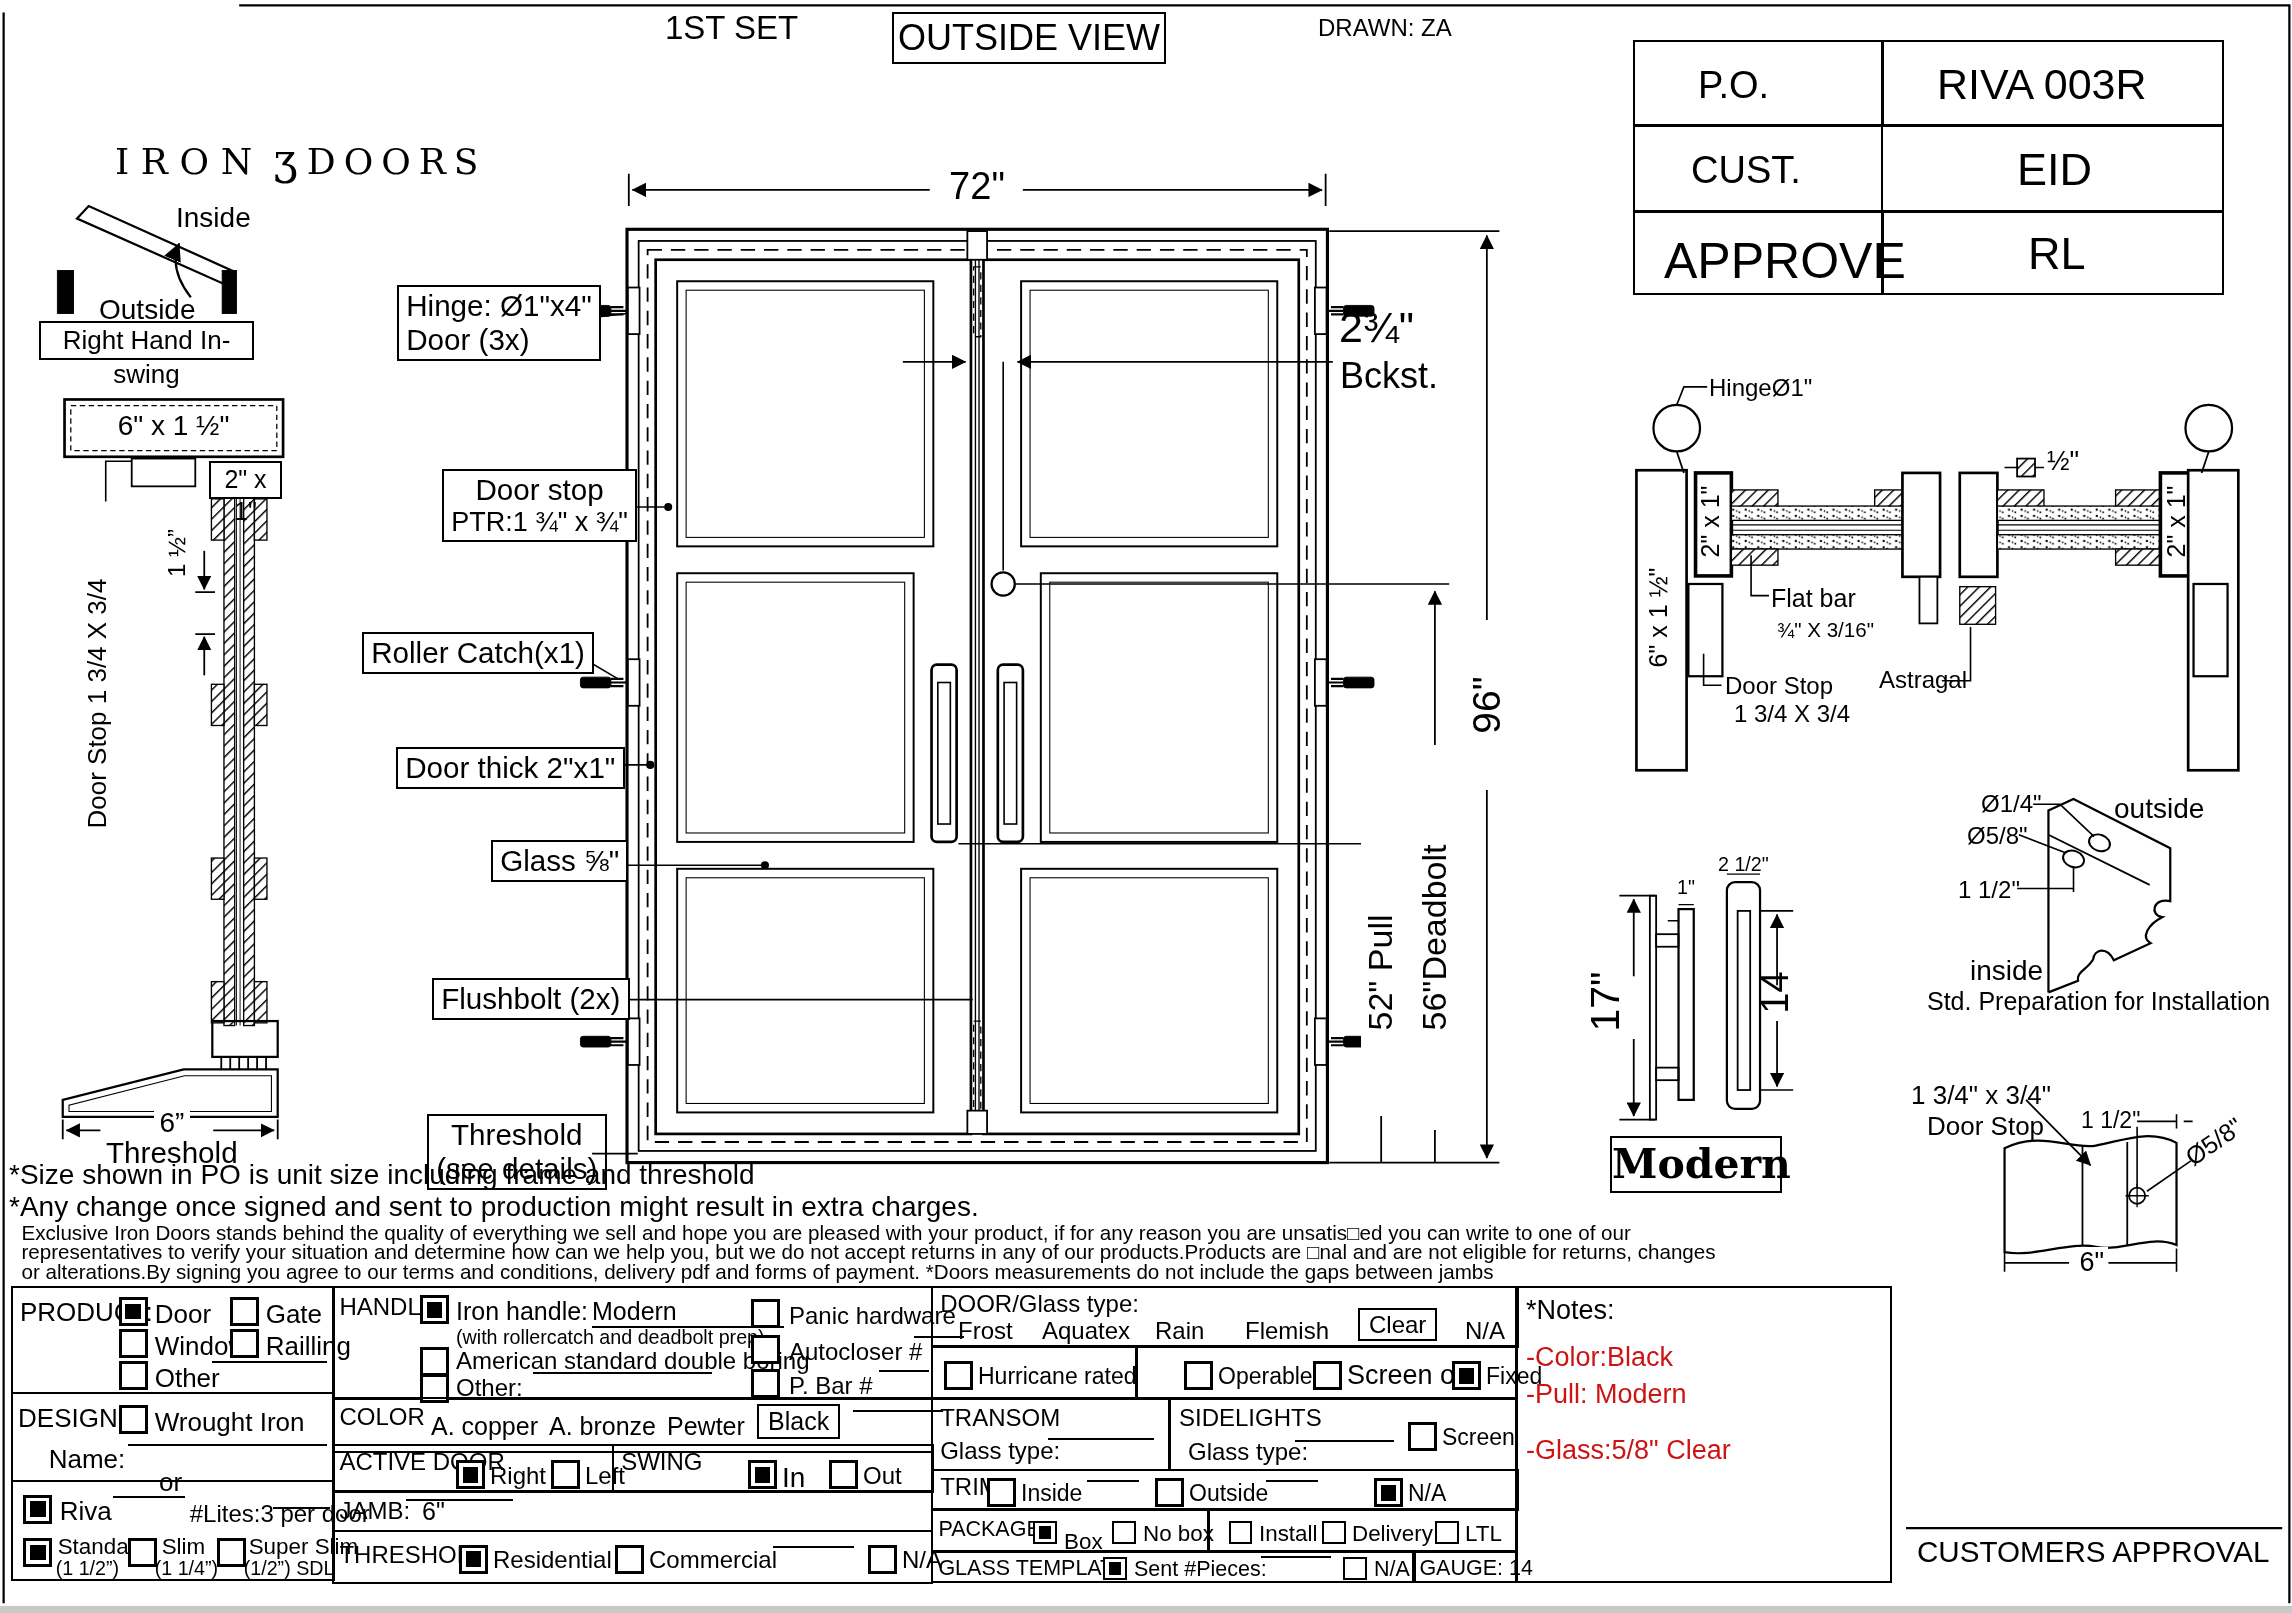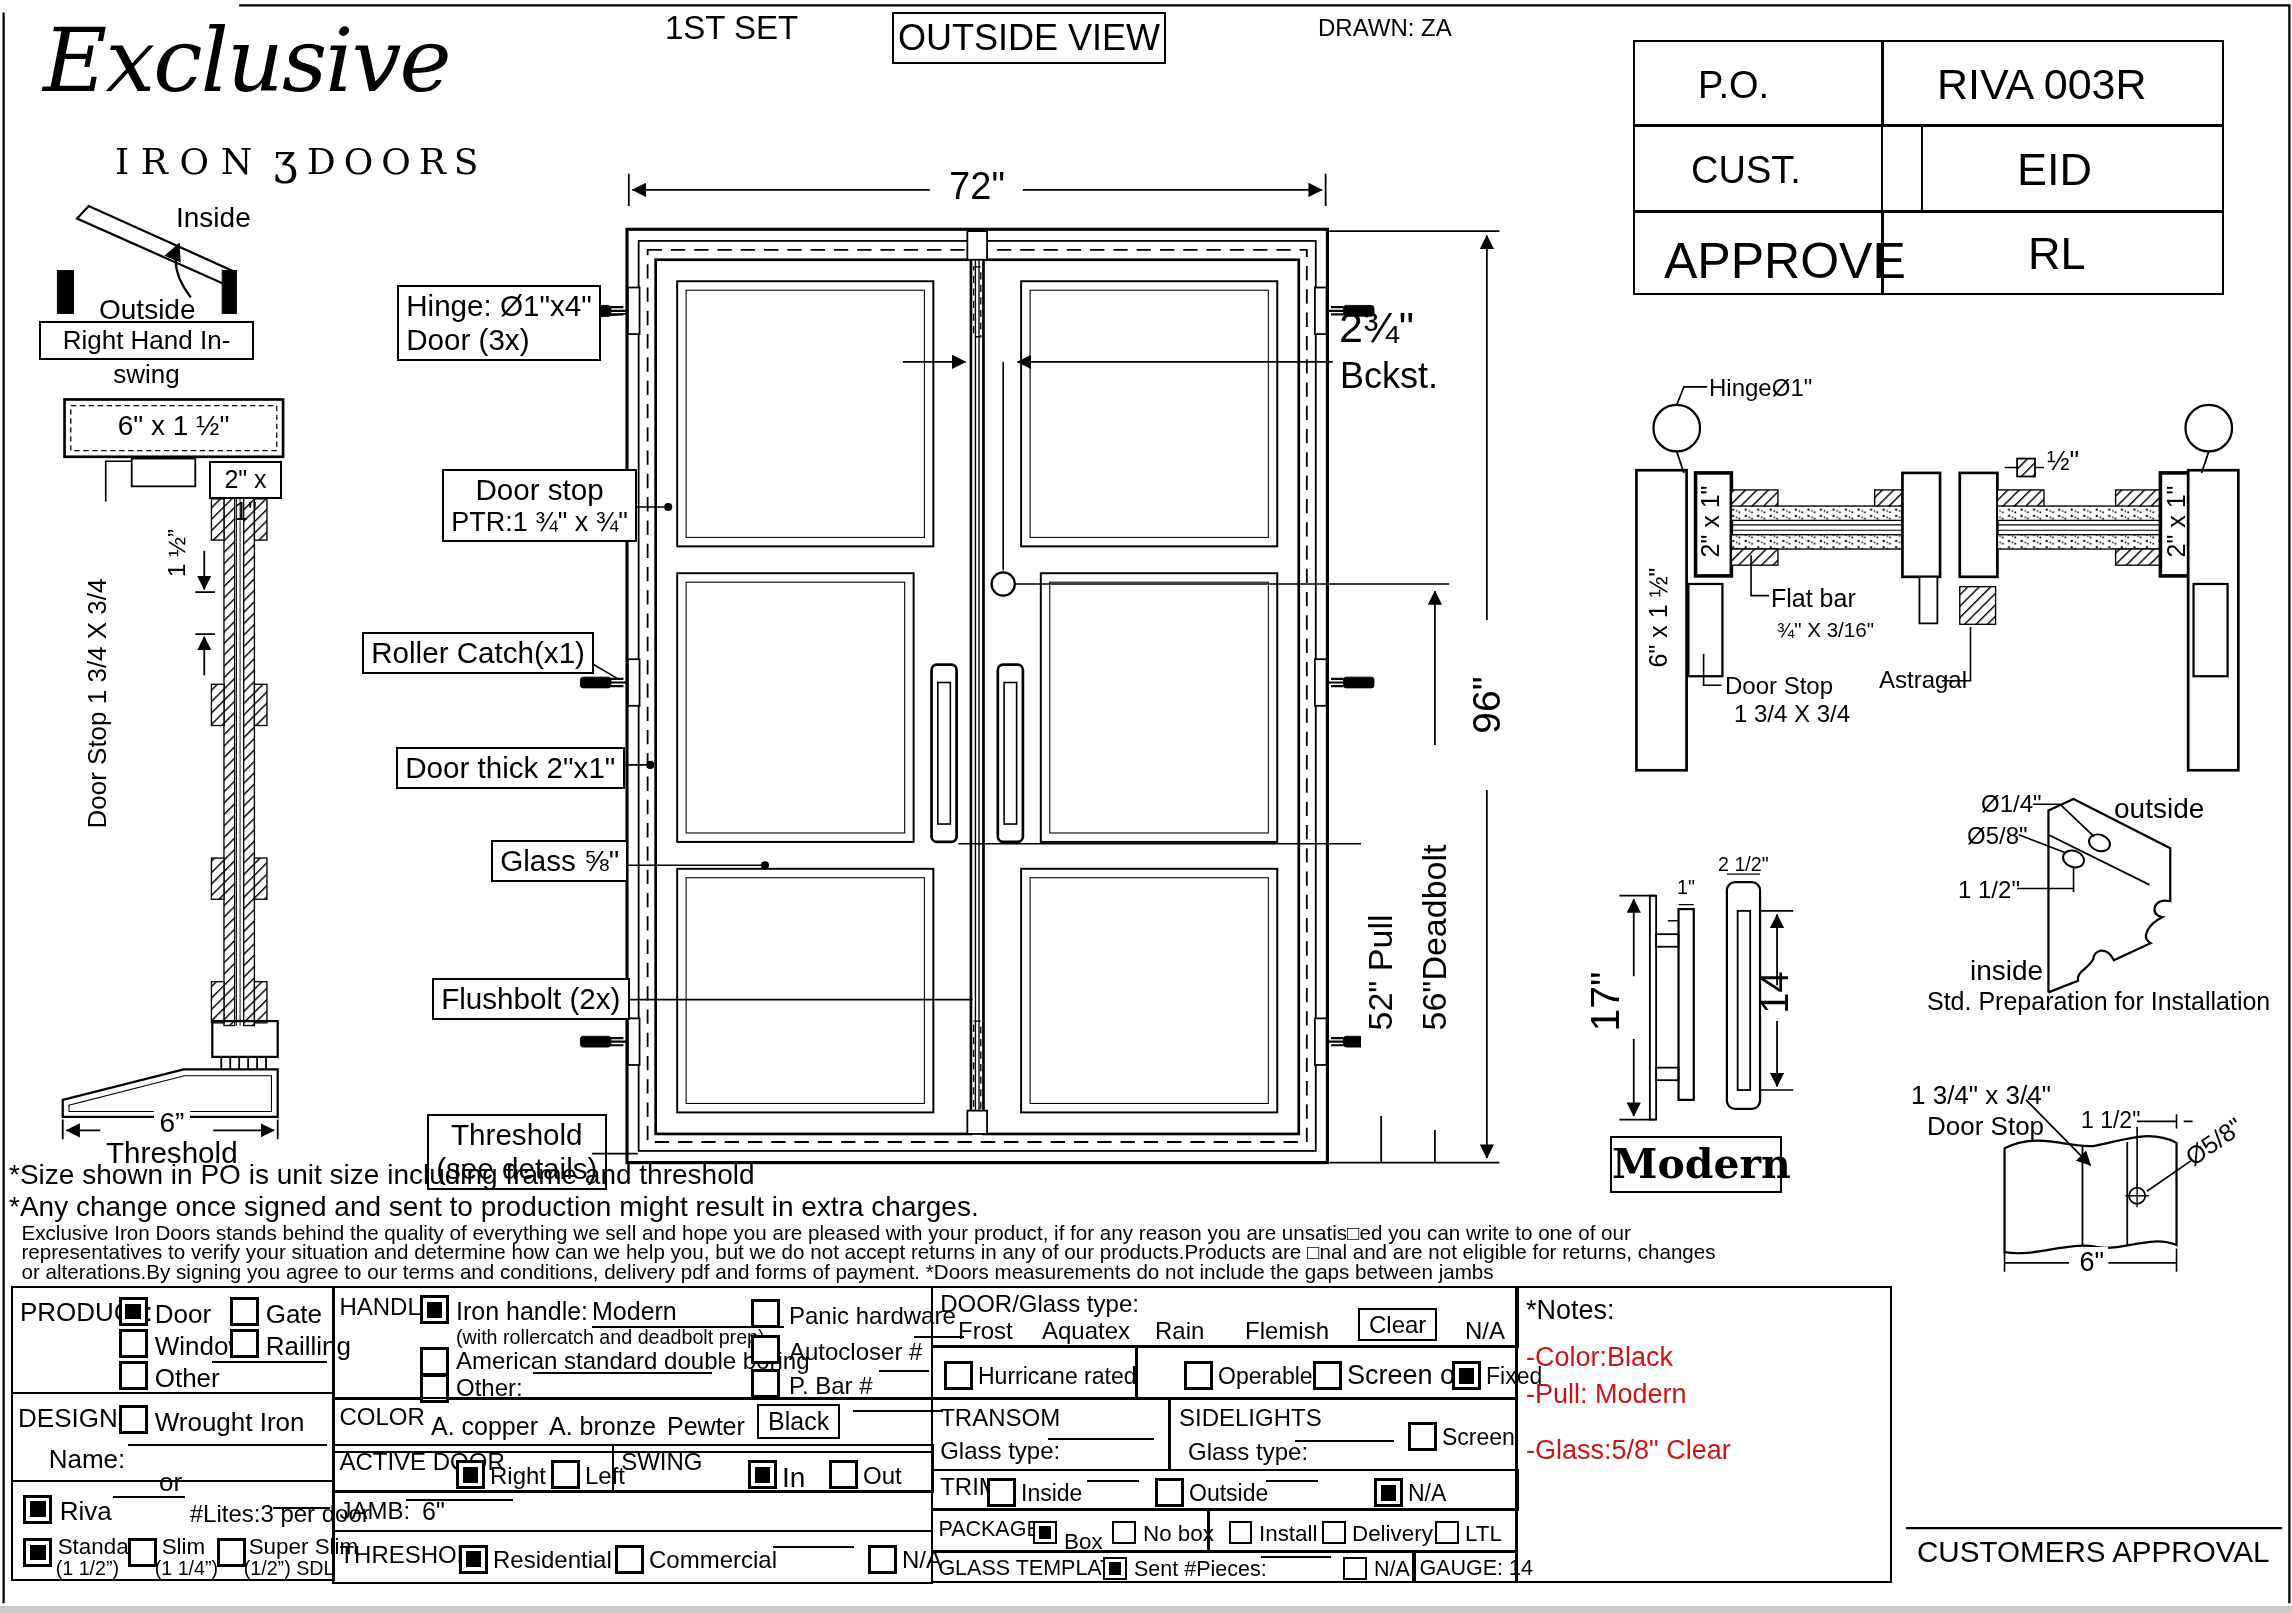--- a/index.html
+++ b/index.html
@@ -265,38 +265,37 @@
     <path d="M2386,1258 V1326" stroke-width="1.8"></path>
     <path d="M2386,1252 H2430 M2430,1244 V1260 M2438,1252 H2448" stroke-width="1.8"></path>
     <path d="M2446,1296 L2397,1330" stroke-width="1.8"></path>
     <path d="M2238,1398 V1420 M2430,1394 V1420" stroke-width="1.8"></path>
     <path d="M2238,1410 H2310 M2354,1410 H2430" stroke-width="1.8"></path>
   </g>
 
   <path d="M2128,1706 H2548" stroke="#000" stroke-width="2.5"></path>
 </svg>
 
-<div class="lbl serif" style="left:43px;top:9px;font-size:88px;font-style:italic;letter-spacing:-1.8px;">Exclusive</div>
 <div class="lbl" style="left:115px;top:134px;">
   <span class="serif" style="font-size:36px;letter-spacing:11.6px;">IRON</span>
   <span class="serif" style="font-size:43px;margin:0 5.4px;">ʒ</span>
   <span class="serif" style="font-size:36px;letter-spacing:8px;">DOORS</span>
 </div>
 <div class="lbl" style="left:665px;top:9px;font-size:33px;">1ST SET</div>
 <div class="bx" style="left:892px;top:11.6px;width:274px;height:52px;text-align:center;font-size:36px;line-height:47px;">OUTSIDE VIEW</div>
 <div class="lbl" style="left:1318px;top:14.3px;font-size:24px;">DRAWN: ZA</div>
 
 <div>
   <div class="cell" style="left:1633px;top:40px;width:251px;height:87px;">
         <div class="lbl" style="left:63px;top:21.5px;font-size:38px;">P.O.</div>
       </div>
   <div class="cell" style="left:1881px;top:40px;width:343px;height:87px;">
         <div class="lbl" style="left:54px;top:18px;font-size:43px;">RIVA 003R</div>
       </div>
-  <div class="cell" style="left:1633px;top:124px;width:290px;height:89px;">
+  <div class="cell" style="left:1633px;top:124px;width:250px;height:89px;">
         <div class="lbl" style="left:56px;top:23px;font-size:38px;">CUST.</div>
       </div>
   <div class="cell" style="left:1881px;top:124px;width:343px;height:89px;">
         <div class="lbl" style="left:134px;top:18px;font-size:45px;">EID</div>
       </div>
   <div class="cell" style="left:1633px;top:210px;width:251px;height:85px;">
         <div class="lbl" style="left:29px;top:19.7px;font-size:50px;">APPROVE</div>
       </div>
   <div class="cell" style="left:1881px;top:210px;width:343px;height:85px;">
         <div class="lbl" style="left:145px;top:16px;font-size:45px;">RL</div>

